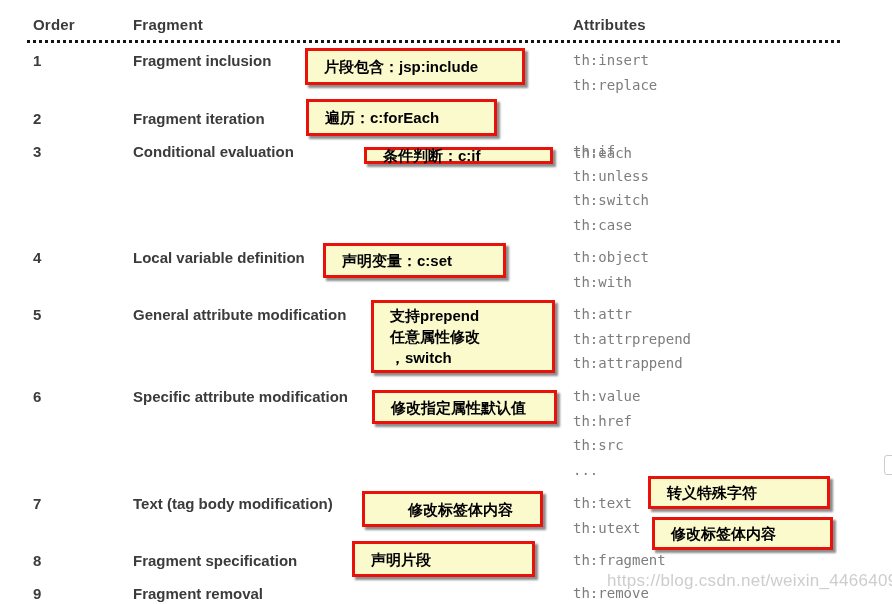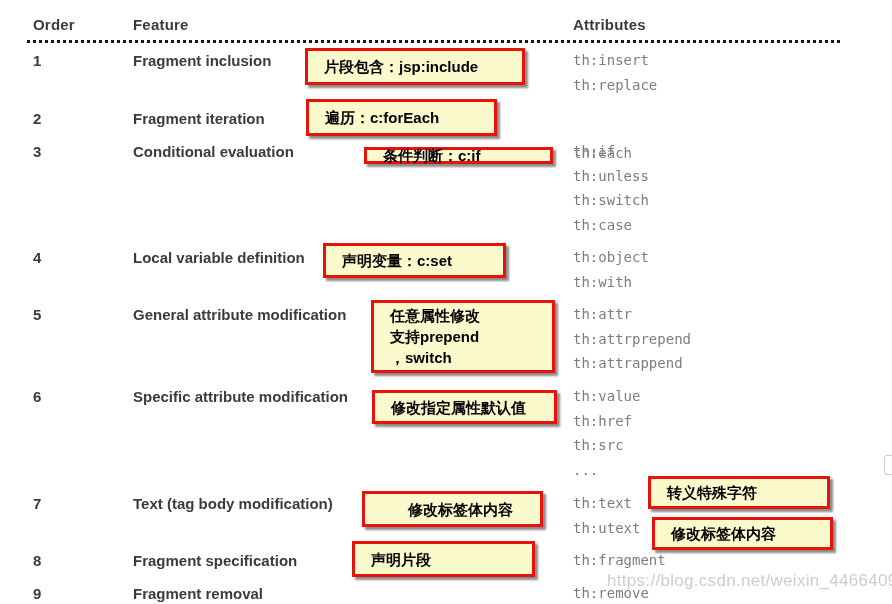--- a/index.html
+++ b/index.html
@@ -41,21 +41,21 @@
   .edge-fragment {
     border:1px solid #cccccc; border-radius:3px; background:#ffffff;
   }
 </style>
 </head>
 <body>
 
 <div id="screen">
 
   <div class="abs col-header" style="left:33px; top:16px;">Order</div>
-  <div class="abs col-header" style="left:133px; top:16px;">Feature</div>
+  <div class="abs col-header" style="left:133px; top:16px;">Fragment</div>
   <div class="abs col-header" style="left:573px; top:16px;">Attributes</div>
 
   <div class="abs dotted-rule" style="left:27px; top:40px; width:815px;"></div>
 
   <div id="rows-layer">
       <div class="abs order-num" style="left: 33px; top: 52px;">1</div>
       <div class="abs feature-name" style="left: 133px; top: 52px;">Fragment inclusion</div>
       <div class="abs attr-line" style="left: 573px; top: 52px;">th:insert</div>
       <div class="abs attr-line" style="left: 573px; top: 77px;">th:replace</div>
       <div class="abs order-num" style="left: 33px; top: 110px;">2</div>
@@ -100,22 +100,22 @@
       <div class="abs note-box" style="left: 306px; top: 99px; width: 191px; height: 37px;">
         <div class="note-line">遍历：c:forEach</div>
       </div>
       <div class="abs note-box" style="left: 323px; top: 147px; width: 189px; height: 17px; margin-left: 41px;">
         <div class="note-line">条件判断：c:if</div>
       </div>
       <div class="abs note-box" style="left: 323px; top: 243px; width: 183px; height: 35px; justify-content: center;">
         <div class="note-line">声明变量：c:set</div>
       </div>
       <div class="abs note-box" style="left: 371px; top: 300px; width: 184px; height: 73px;">
+        <div class="note-line">支持prepend</div>
         <div class="note-line">任意属性修改</div>
-        <div class="note-line">支持prepend</div>
         <div class="note-line">，switch</div>
       </div>
       <div class="abs note-box" style="left: 372px; top: 390px; width: 185px; height: 34px;">
         <div class="note-line">修改指定属性默认值</div>
       </div>
       <div class="abs note-box" style="left: 362px; top: 491px; width: 181px; height: 36px; text-align: center;">
         <div class="note-line">修改标签体内容</div>
       </div>
       <div class="abs note-box" style="left: 352px; top: 541px; width: 183px; height: 36px;">
         <div class="note-line">声明片段</div>

